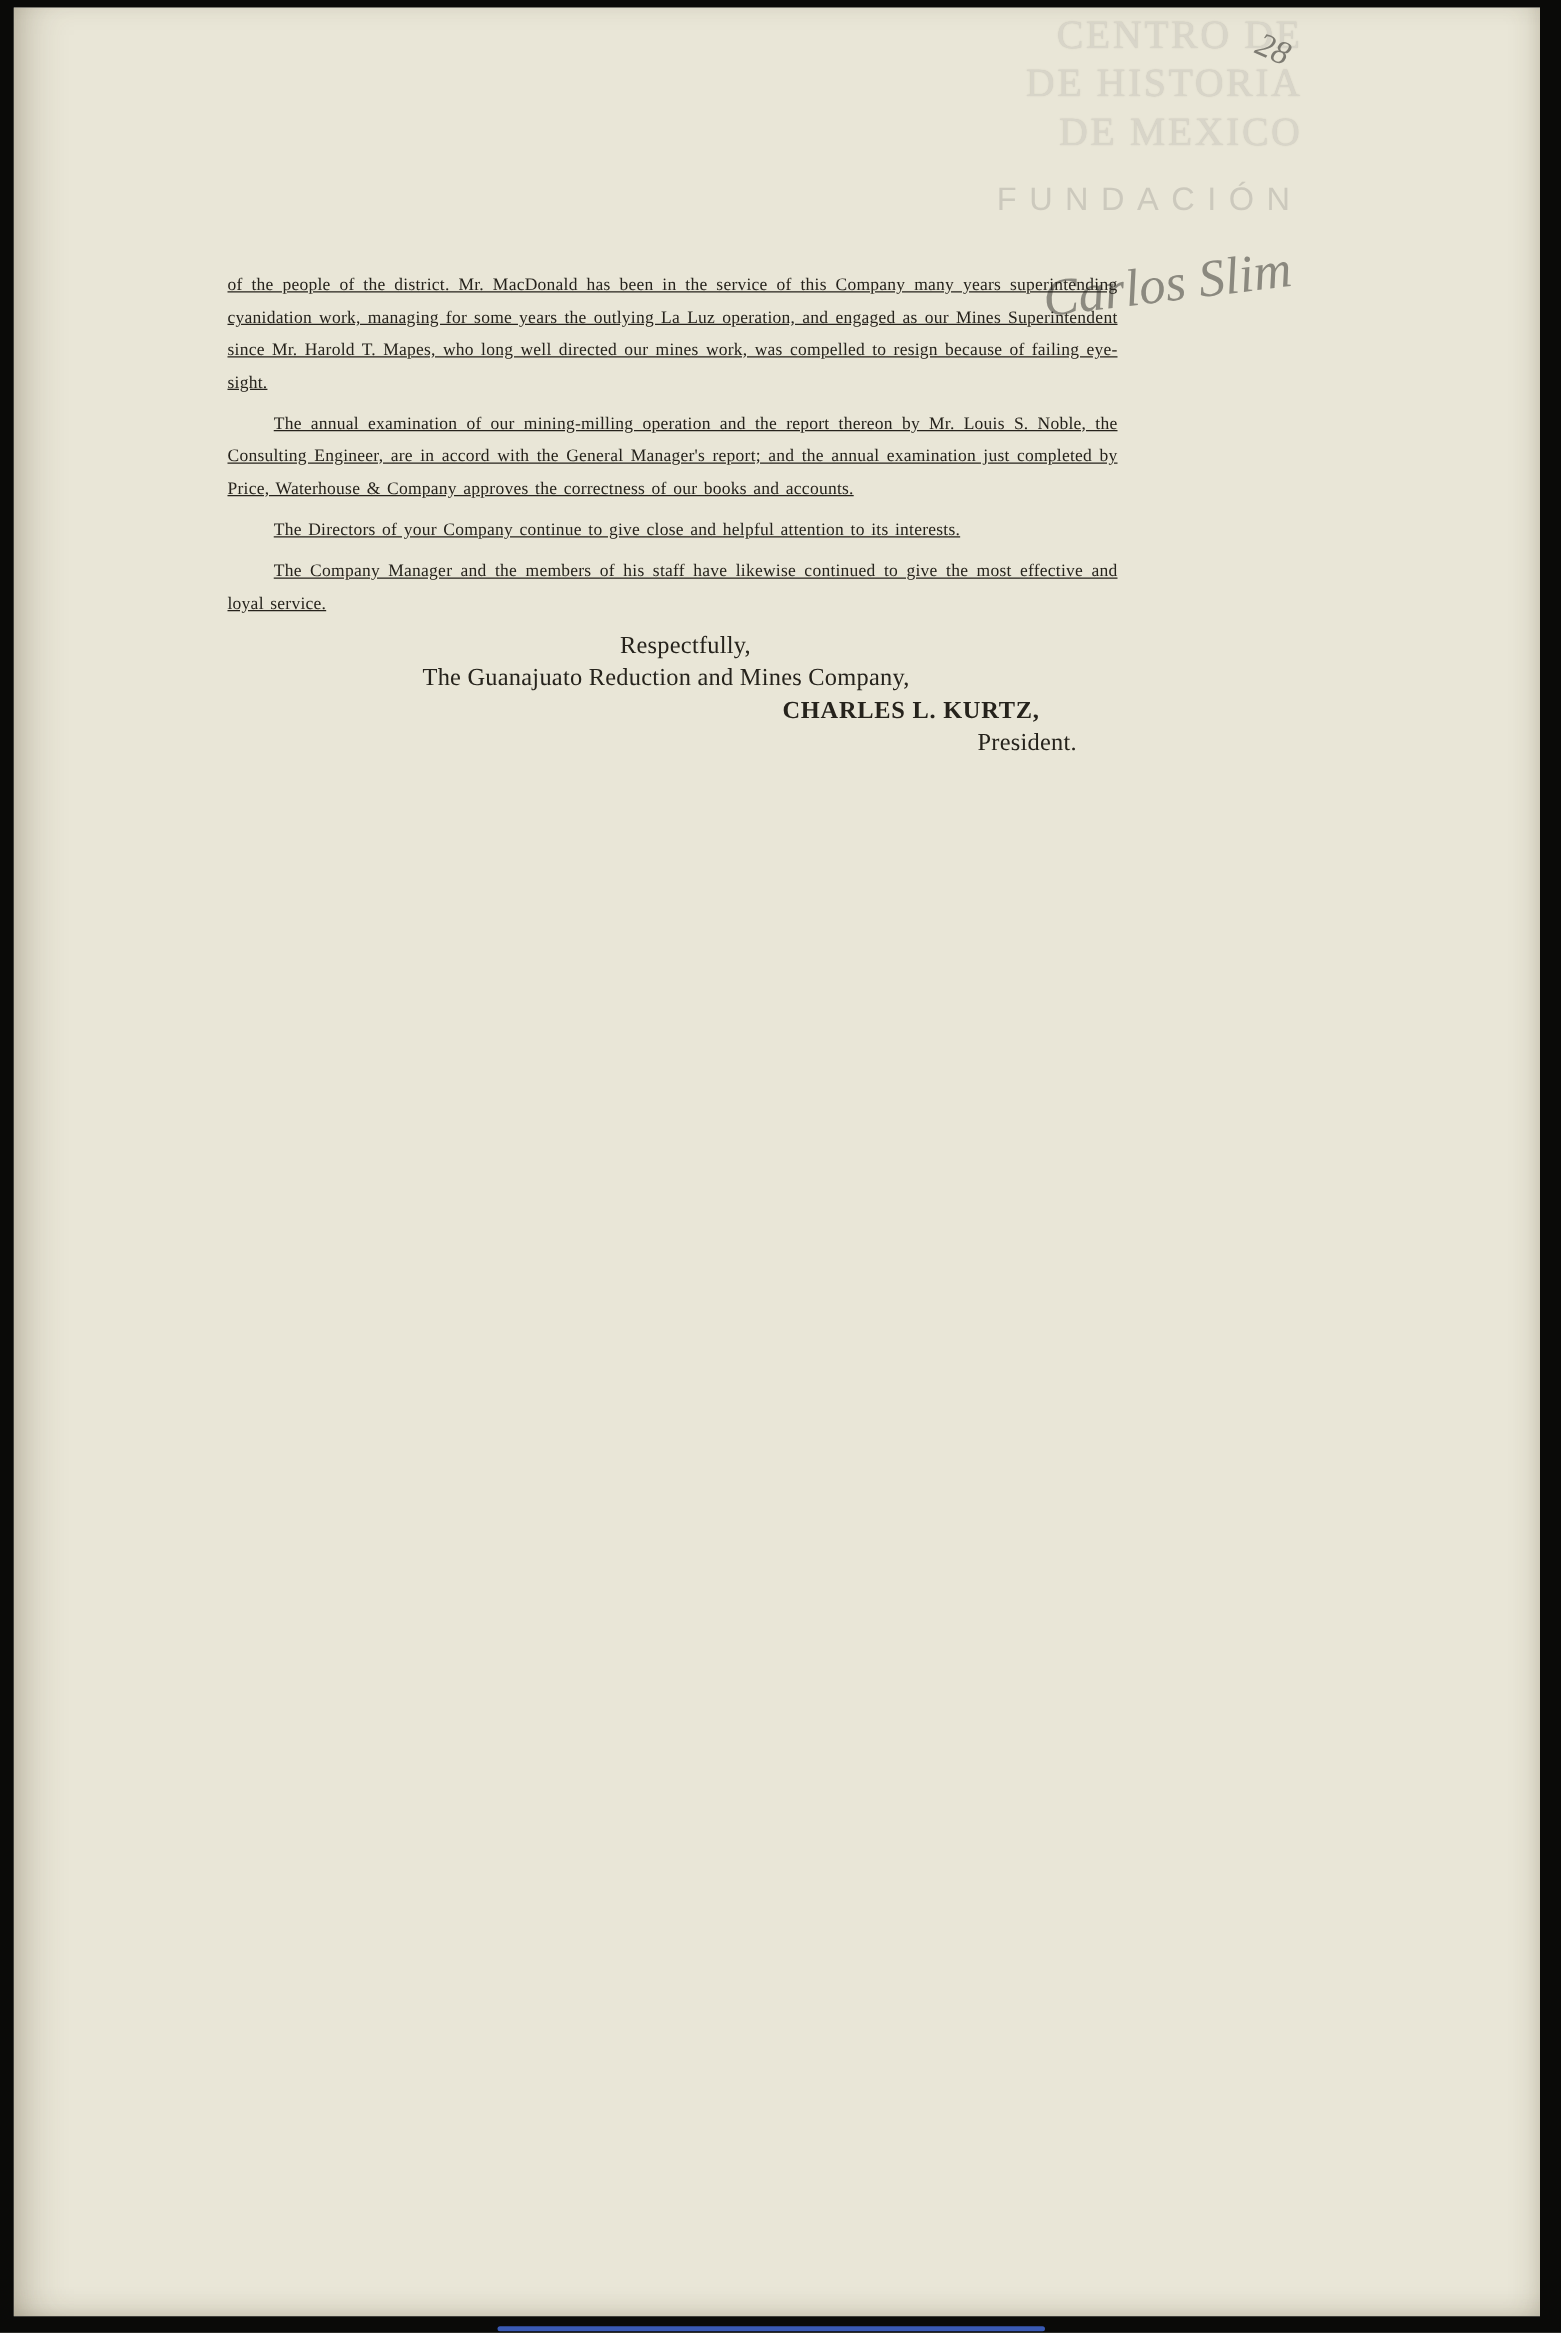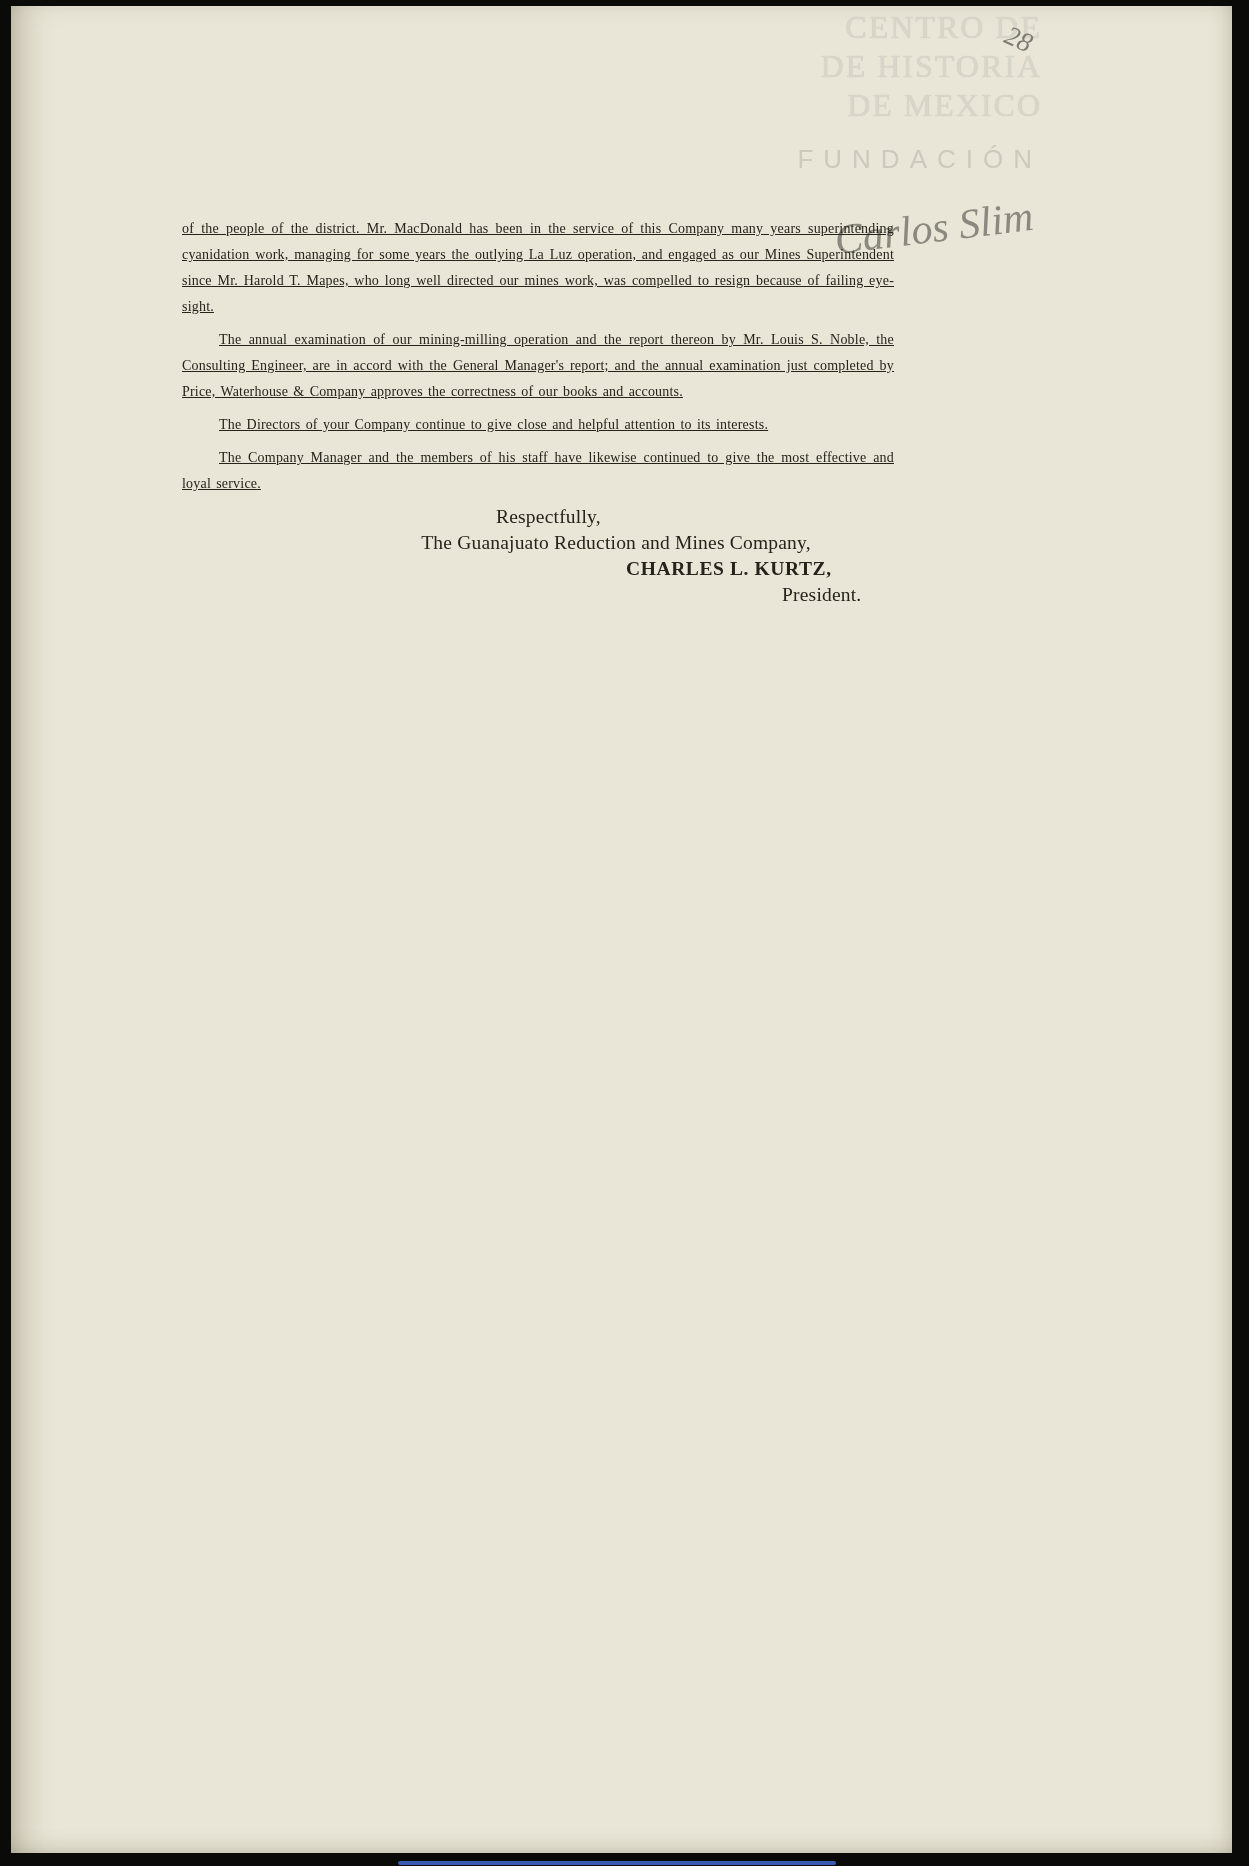--- a/index.html
+++ b/index.html
@@ -95,21 +95,21 @@
   .content p.indent {
     text-indent: 37px;
   }
   .closing {
     margin-top: 2px;
     font-size: 19.5px;
     line-height: 26px;
     letter-spacing: 0.2px;
   }
   .closing .salutation   { margin-left: 314px; }
-  .closing .company-line { margin-left: 156px; text-align: center; }
+  .closing .company-line { margin-left: 156px; }
   .closing .signer-name  { margin-left: 444px; letter-spacing: 0.6px; font-weight: bold; }
   .closing .signer-title { margin-left: 600px; font-family: Liberation Serif, serif; }
 
   
   .edge-artifact {
     position: absolute;
     left: 398px;
     bottom: 1px;
     width: 438px;
     height: 4px;

